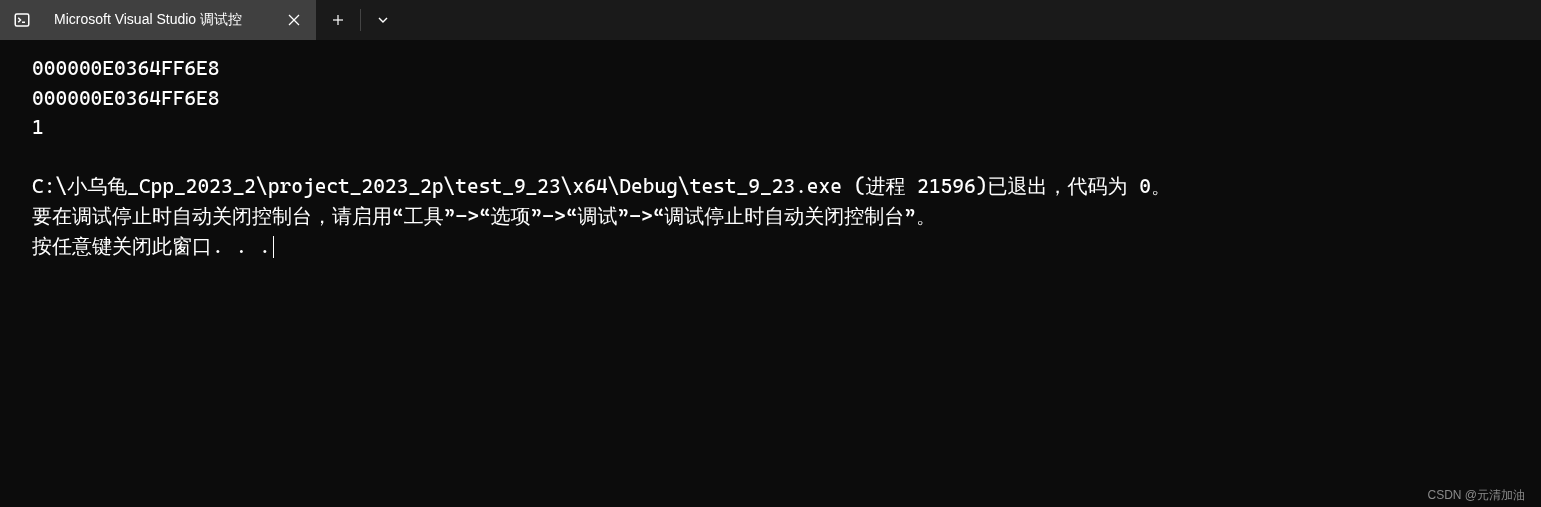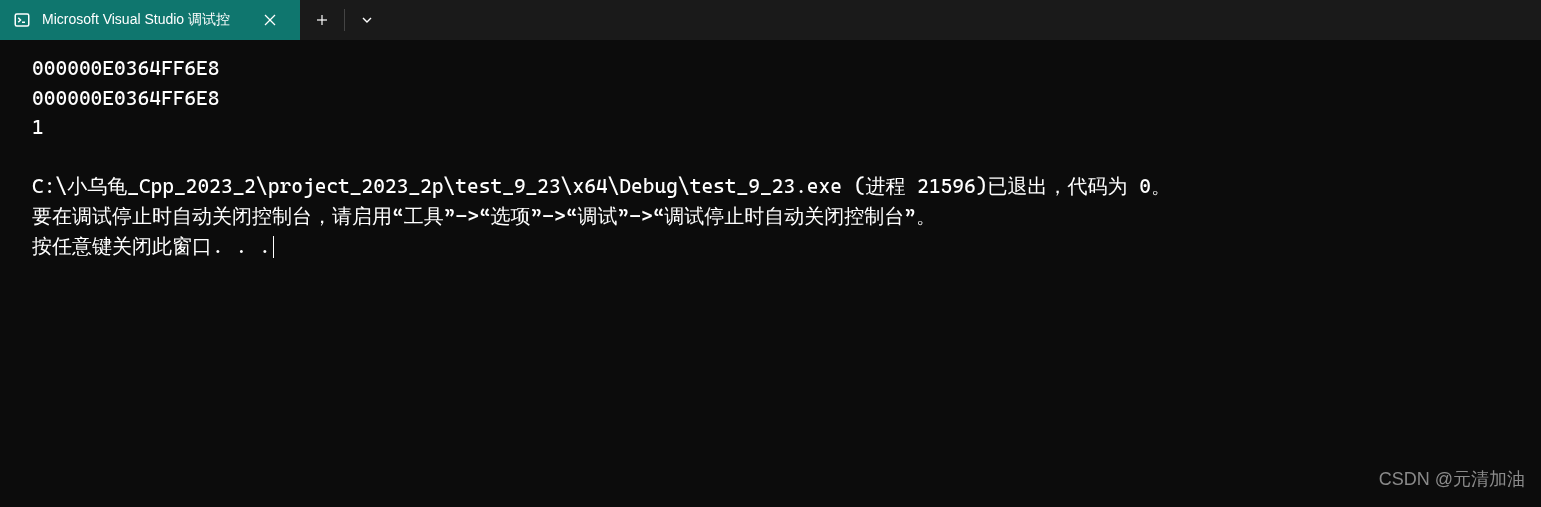--- a/index.html
+++ b/index.html
@@ -21,22 +21,22 @@
       height: 40px;
       background: #1a1a1a;
       display: flex;
       align-items: stretch;
     }
     
     .tab {
       display: flex;
       align-items: center;
       padding: 0 12px;
-      gap: 10px;
-      background: #0f766e;
+      gap: 22px;
+      background: #404040;
       height: 100%;
       min-width: 300px;
       position: relative;
     }
     
     .tab-icon {
       width: 20px;
       height: 20px;
       display: flex;
       align-items: center;
@@ -114,24 +114,24 @@
       display: inline-block;
       width: 1px;
       height: 22px;
       background: #ffffff;
       vertical-align: text-bottom;
       margin-left: 2px;
     }
     
     .watermark {
       position: absolute;
-      bottom: 16px;
+      bottom: 3px;
       right: 16px;
       color: #8a8a8a;
-      font-size: 18px;
+      font-size: 12px;
       font-family: "Microsoft YaHei", sans-serif;
     }
   </style>
 </head>
 <body>
 
 <div class="titlebar">
   <div class="tab">
     <span class="tab-icon">
       <svg viewBox="0 0 24 24" fill="none" stroke="#ffffff" stroke-width="2">

